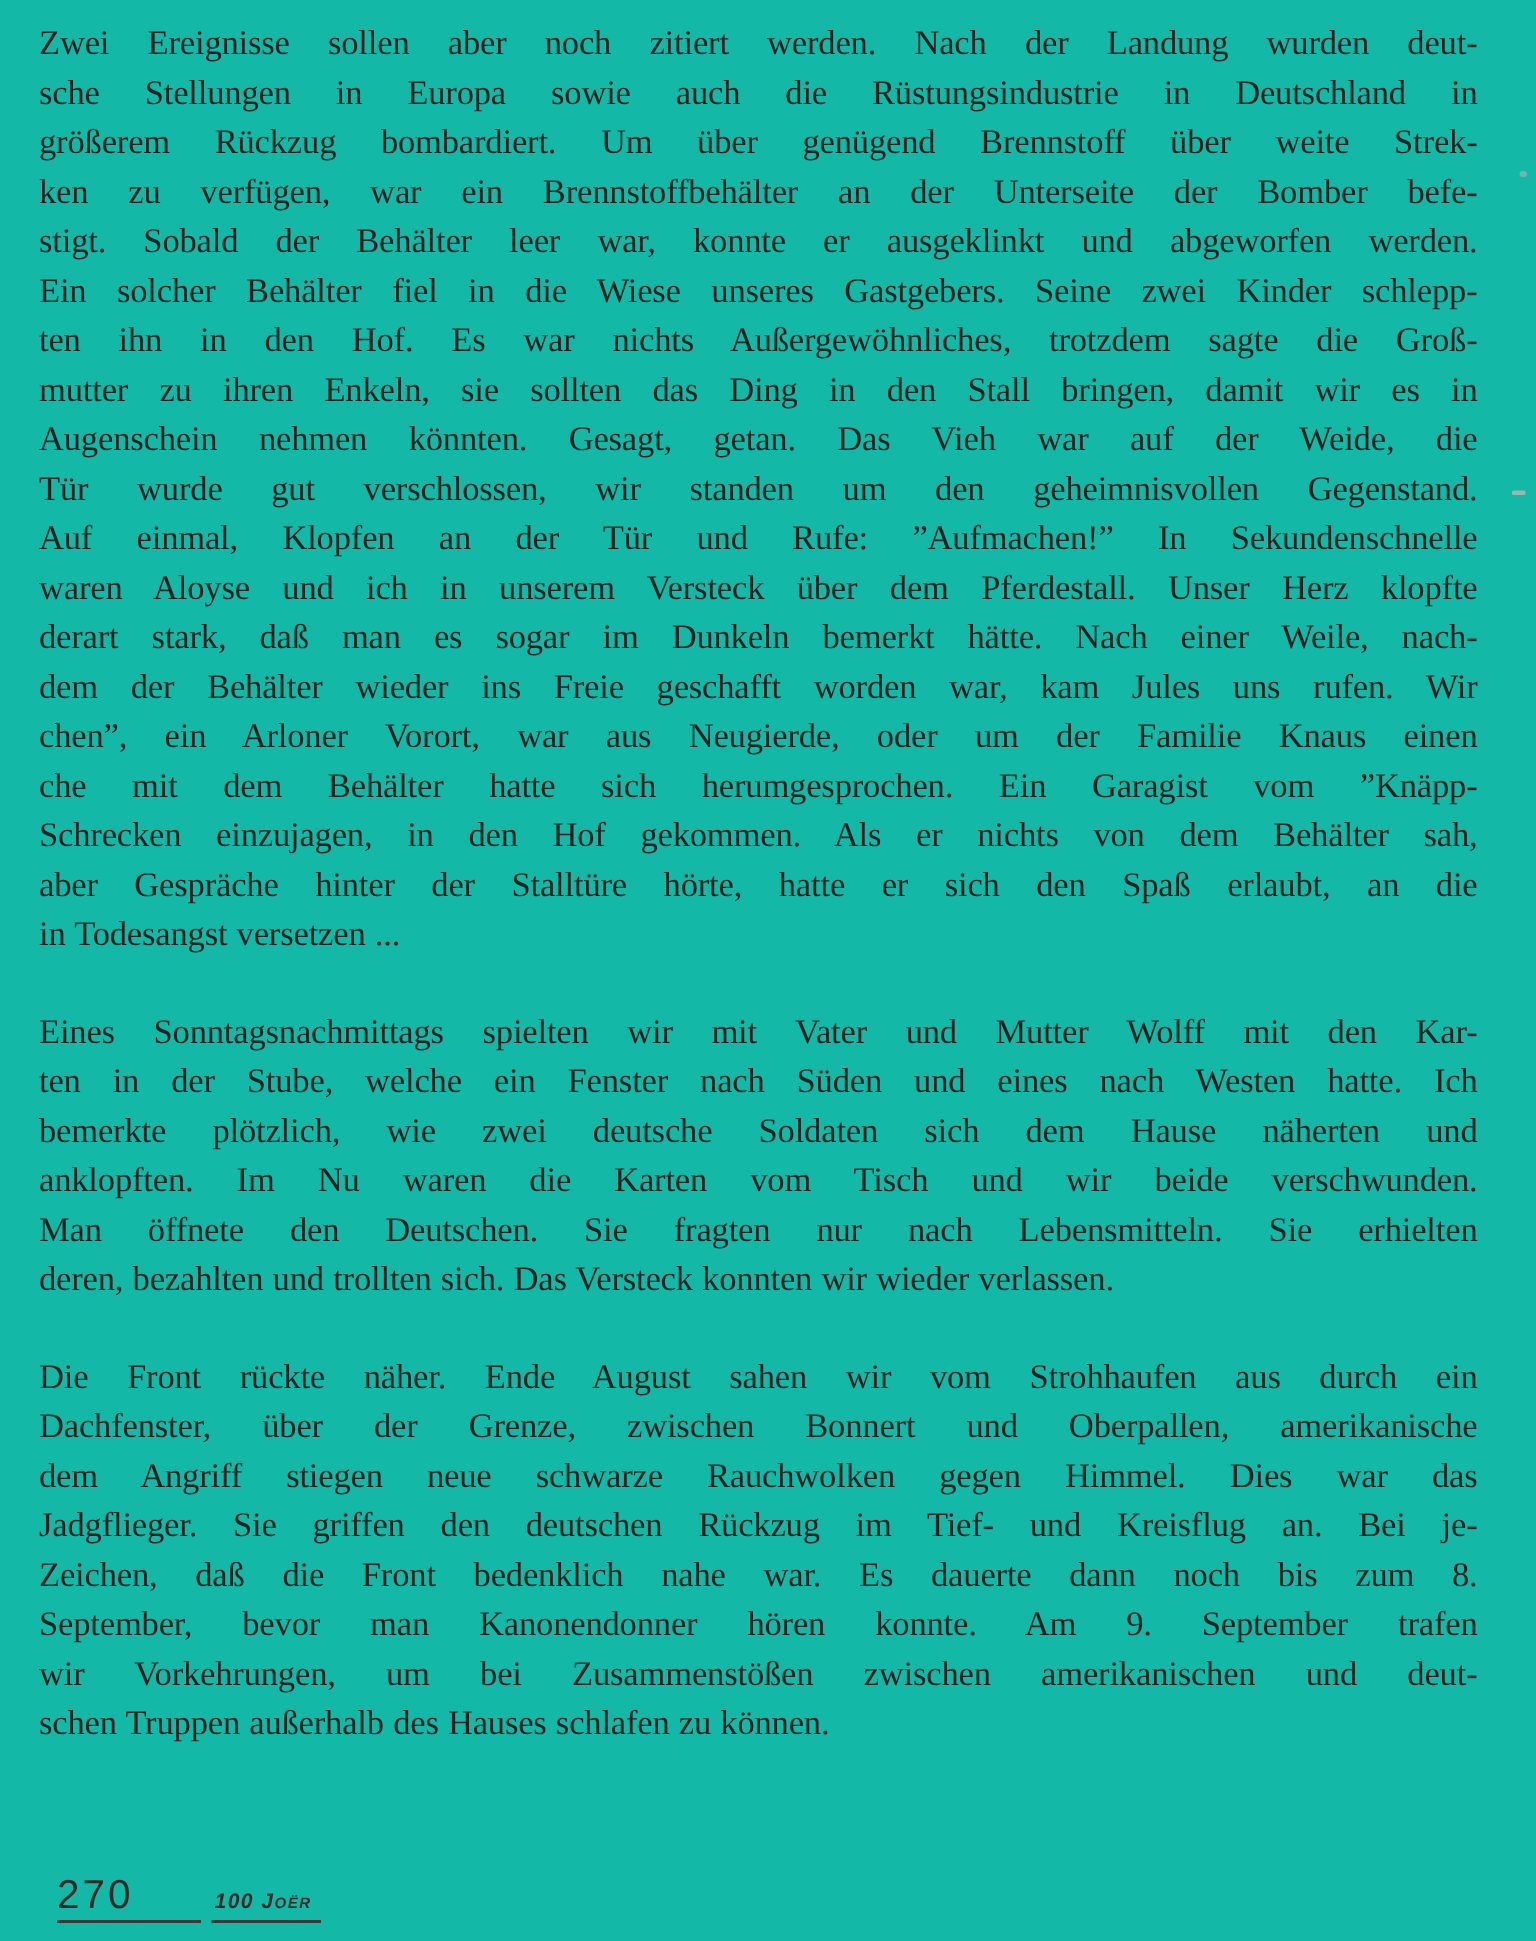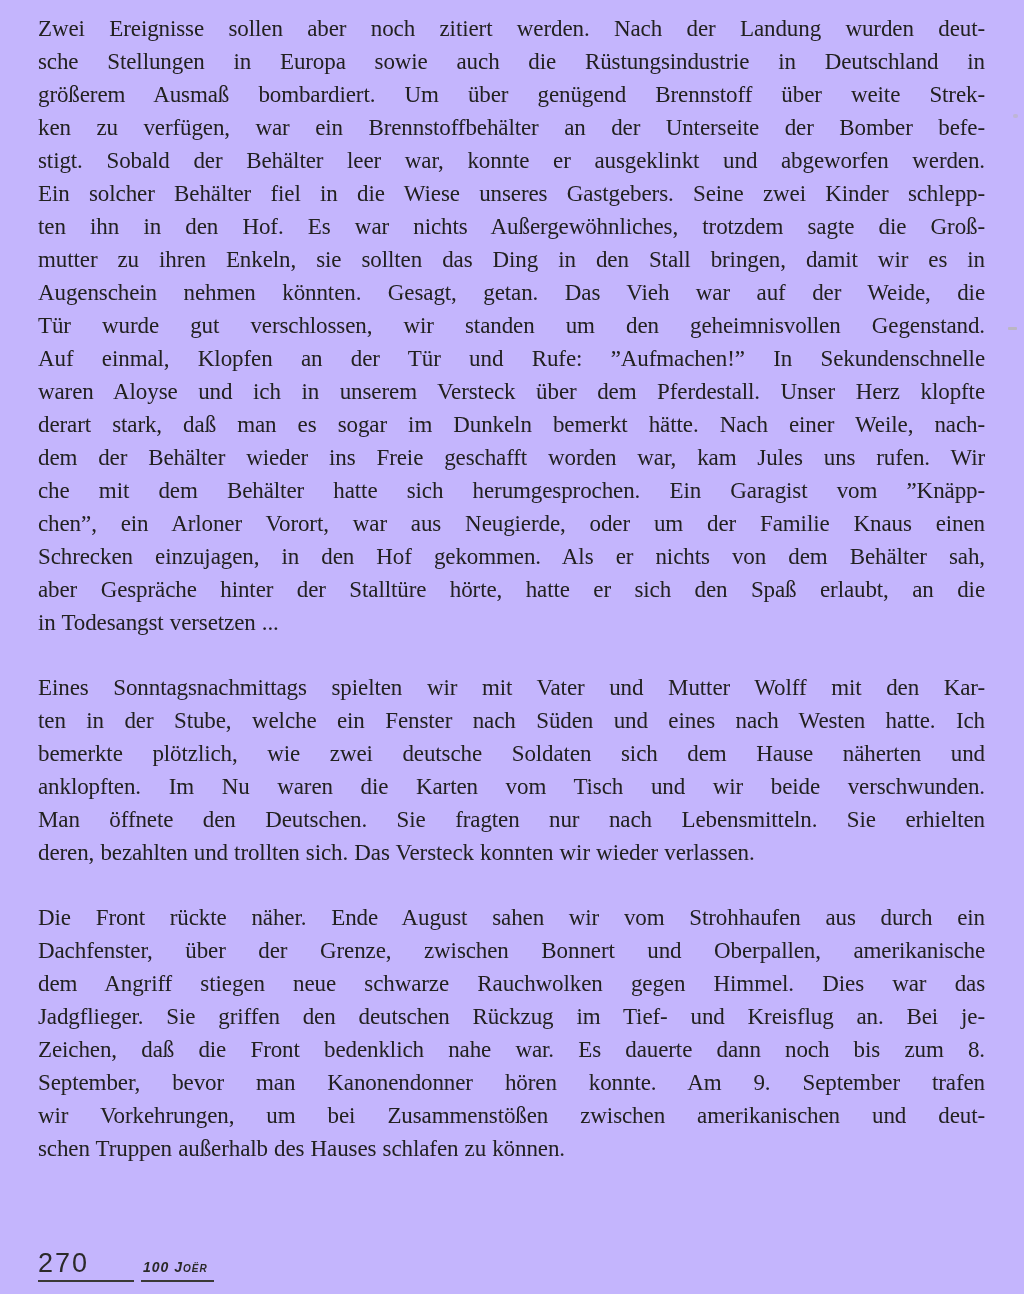--- a/index.html
+++ b/index.html
@@ -5,23 +5,23 @@
 <style>
   html, body {
     margin: 0;
     padding: 0;
     background: #ffffff;
   }
   .page {
     position: relative;
     width: 1024px;
     height: 1294px;
-    background: #c4b5fd;
+    background: #14b8a6;
     box-sizing: border-box;
-    padding: 12px 39px 0 38px;
+    padding: 12px 39px 0 26px;
     font-family: "Liberation Serif", "DejaVu Serif", serif;
     color: #222120;
     overflow: hidden;
   }
   .para {
     margin: 0 0 32px 0;
   }
   .line {
     font-size: 23px;
     line-height: 33px;
@@ -74,34 +74,34 @@
 </style>
 </head>
 <body>
 
 <div class="page">
 
   <div id="body-text">
       <div class="para">
         <div class="line">Zwei Ereignisse sollen aber noch zitiert werden. Nach der Landung wurden deut-</div>
         <div class="line">sche Stellungen in Europa sowie auch die Rüstungsindustrie in Deutschland in</div>
-        <div class="line">größerem Ausmaß bombardiert. Um über genügend Brennstoff über weite Strek-</div>
+        <div class="line">größerem Rückzug bombardiert. Um über genügend Brennstoff über weite Strek-</div>
         <div class="line">ken zu verfügen, war ein Brennstoffbehälter an der Unterseite der Bomber befe-</div>
         <div class="line">stigt. Sobald der Behälter leer war, konnte er ausgeklinkt und abgeworfen werden.</div>
         <div class="line">Ein solcher Behälter fiel in die Wiese unseres Gastgebers. Seine zwei Kinder schlepp-</div>
         <div class="line">ten ihn in den Hof. Es war nichts Außergewöhnliches, trotzdem sagte die Groß-</div>
         <div class="line">mutter zu ihren Enkeln, sie sollten das Ding in den Stall bringen, damit wir es in</div>
         <div class="line">Augenschein nehmen könnten. Gesagt, getan. Das Vieh war auf der Weide, die</div>
         <div class="line">Tür wurde gut verschlossen, wir standen um den geheimnisvollen Gegenstand.</div>
         <div class="line">Auf einmal, Klopfen an der Tür und Rufe: ”Aufmachen!” In Sekundenschnelle</div>
         <div class="line">waren Aloyse und ich in unserem Versteck über dem Pferdestall. Unser Herz klopfte</div>
         <div class="line">derart stark, daß man es sogar im Dunkeln bemerkt hätte. Nach einer Weile, nach-</div>
         <div class="line">dem der Behälter wieder ins Freie geschafft worden war, kam Jules uns rufen. Wir</div>
+        <div class="line">chen”, ein Arloner Vorort, war aus Neugierde, oder um der Familie Knaus einen</div>
         <div class="line">che mit dem Behälter hatte sich herumgesprochen. Ein Garagist vom ”Knäpp-</div>
-        <div class="line">chen”, ein Arloner Vorort, war aus Neugierde, oder um der Familie Knaus einen</div>
         <div class="line">Schrecken einzujagen, in den Hof gekommen. Als er nichts von dem Behälter sah,</div>
         <div class="line">aber Gespräche hinter der Stalltüre hörte, hatte er sich den Spaß erlaubt, an die</div>
         <div class="line final">in Todesangst versetzen ...</div>
       </div>
       <div class="para">
         <div class="line">Eines Sonntagsnachmittags spielten wir mit Vater und Mutter Wolff mit den Kar-</div>
         <div class="line">ten in der Stube, welche ein Fenster nach Süden und eines nach Westen hatte. Ich</div>
         <div class="line">bemerkte plötzlich, wie zwei deutsche Soldaten sich dem Hause näherten und</div>
         <div class="line">anklopften. Im Nu waren die Karten vom Tisch und wir beide verschwunden.</div>
         <div class="line">Man öffnete den Deutschen. Sie fragten nur nach Lebensmitteln. Sie erhielten</div>

